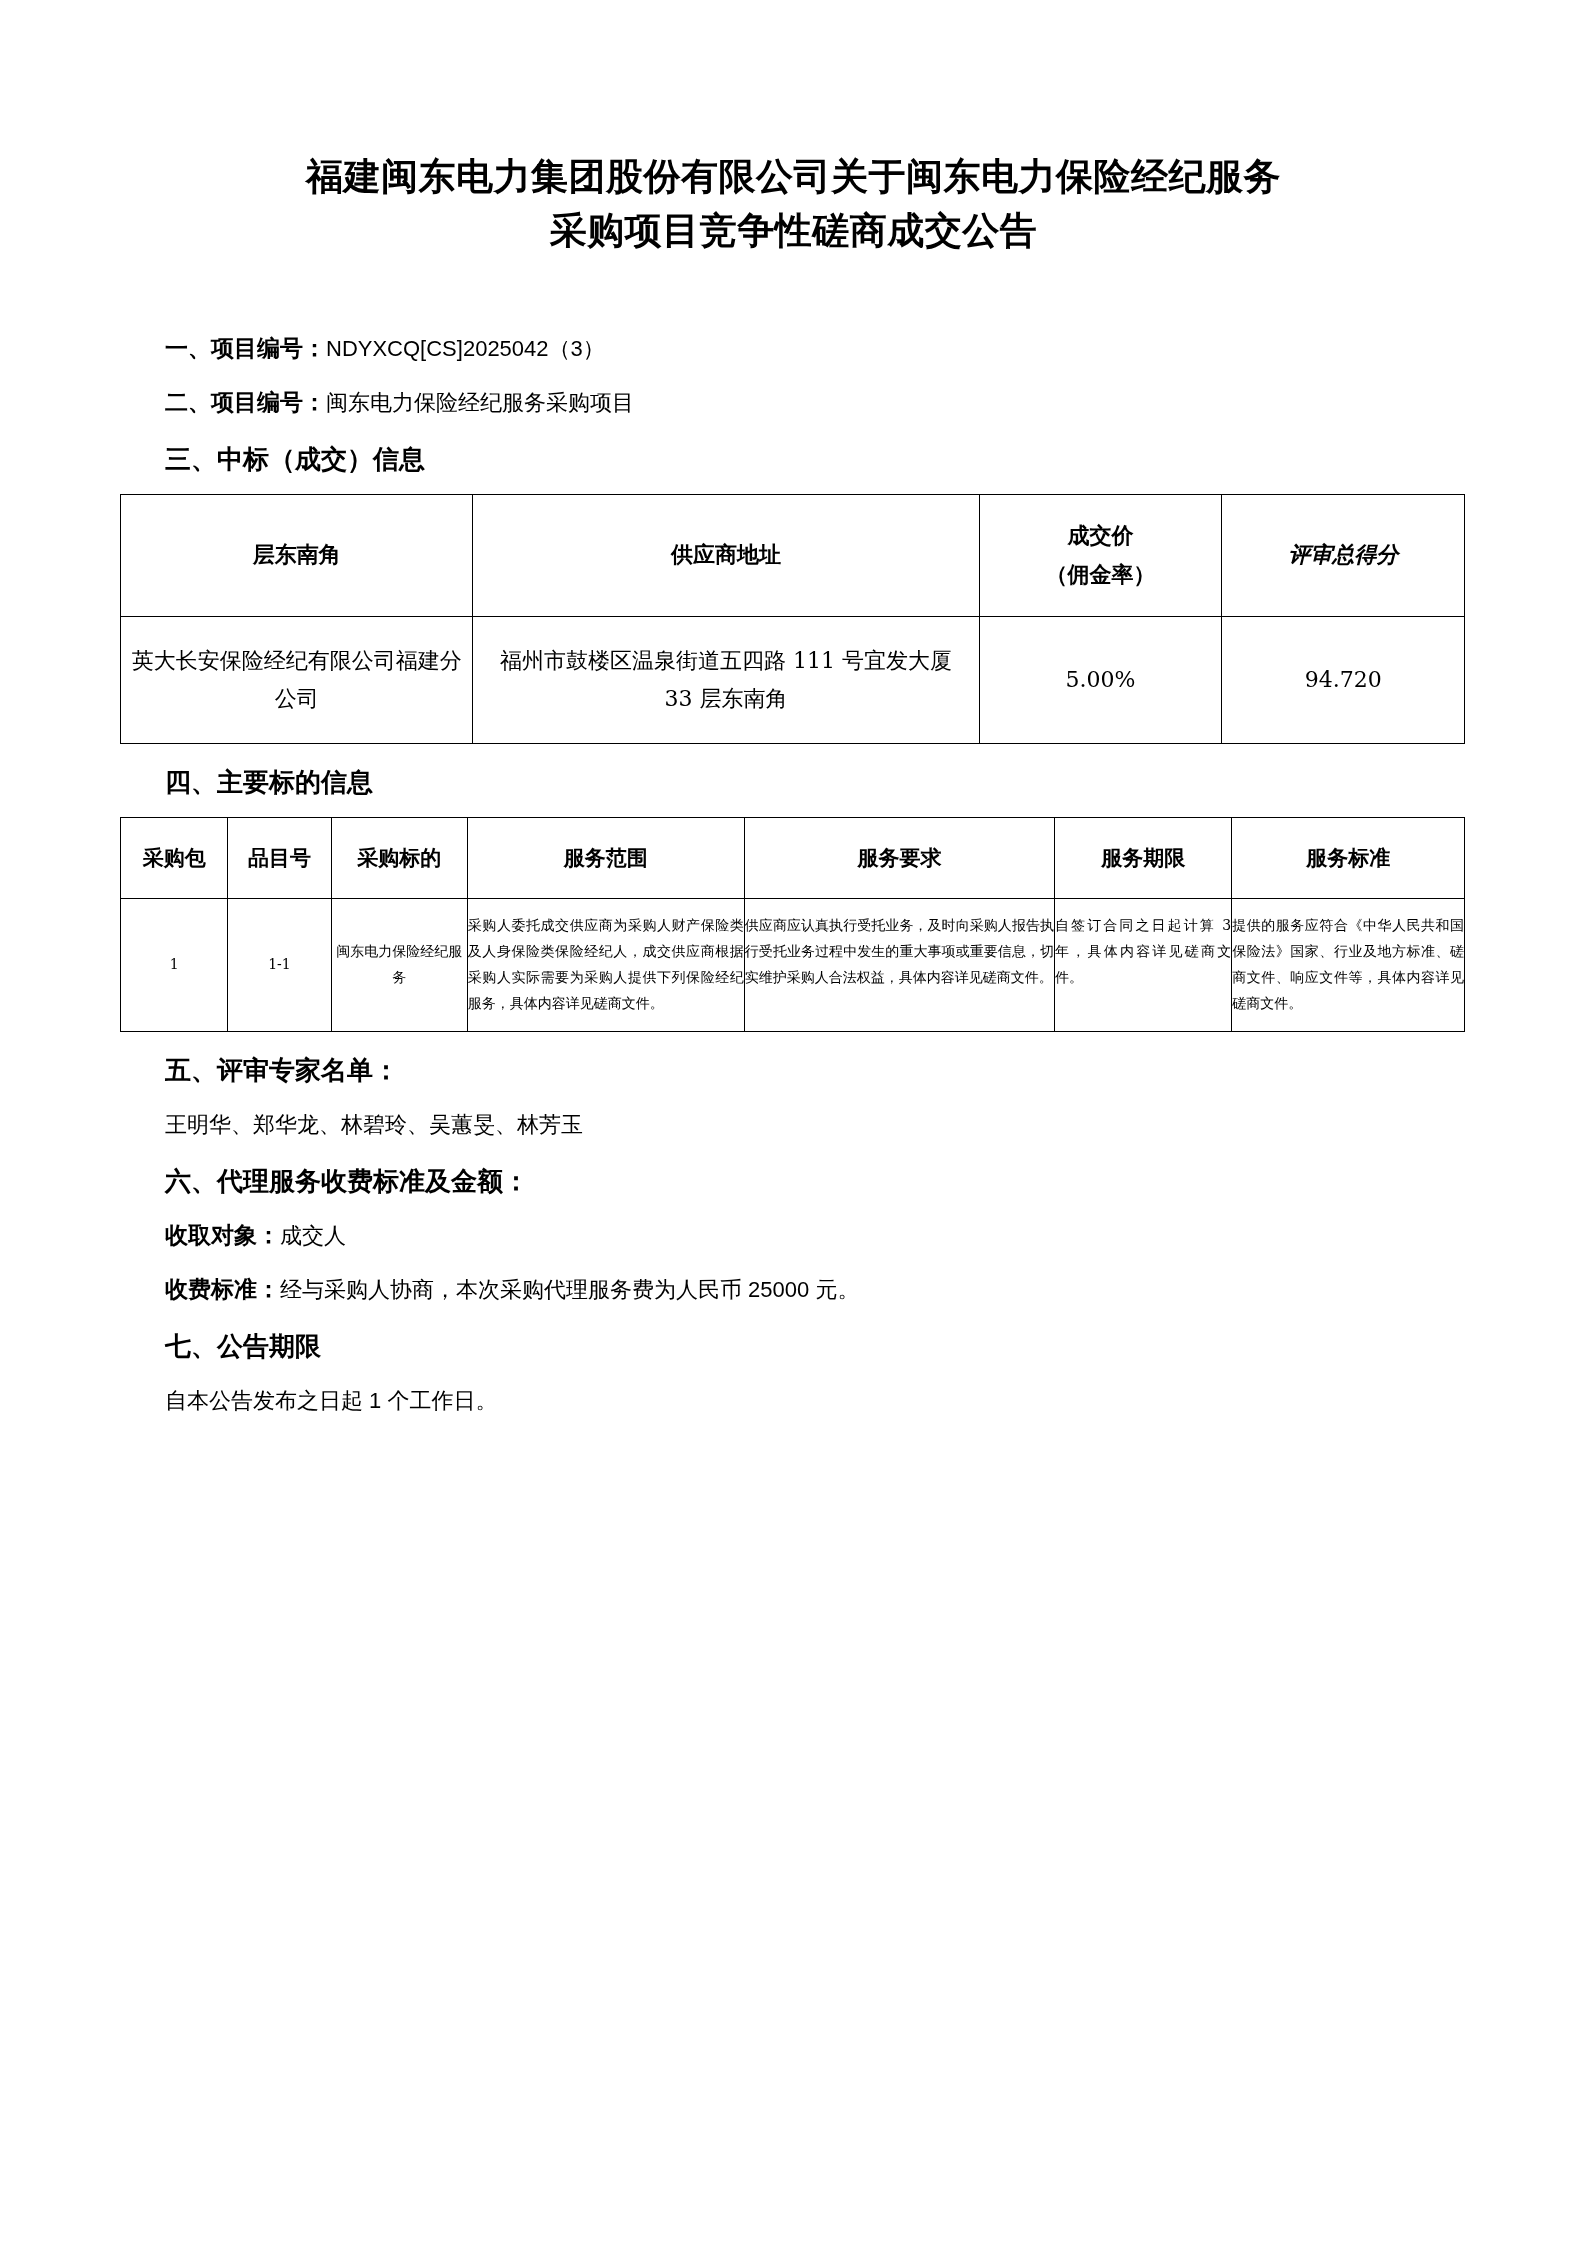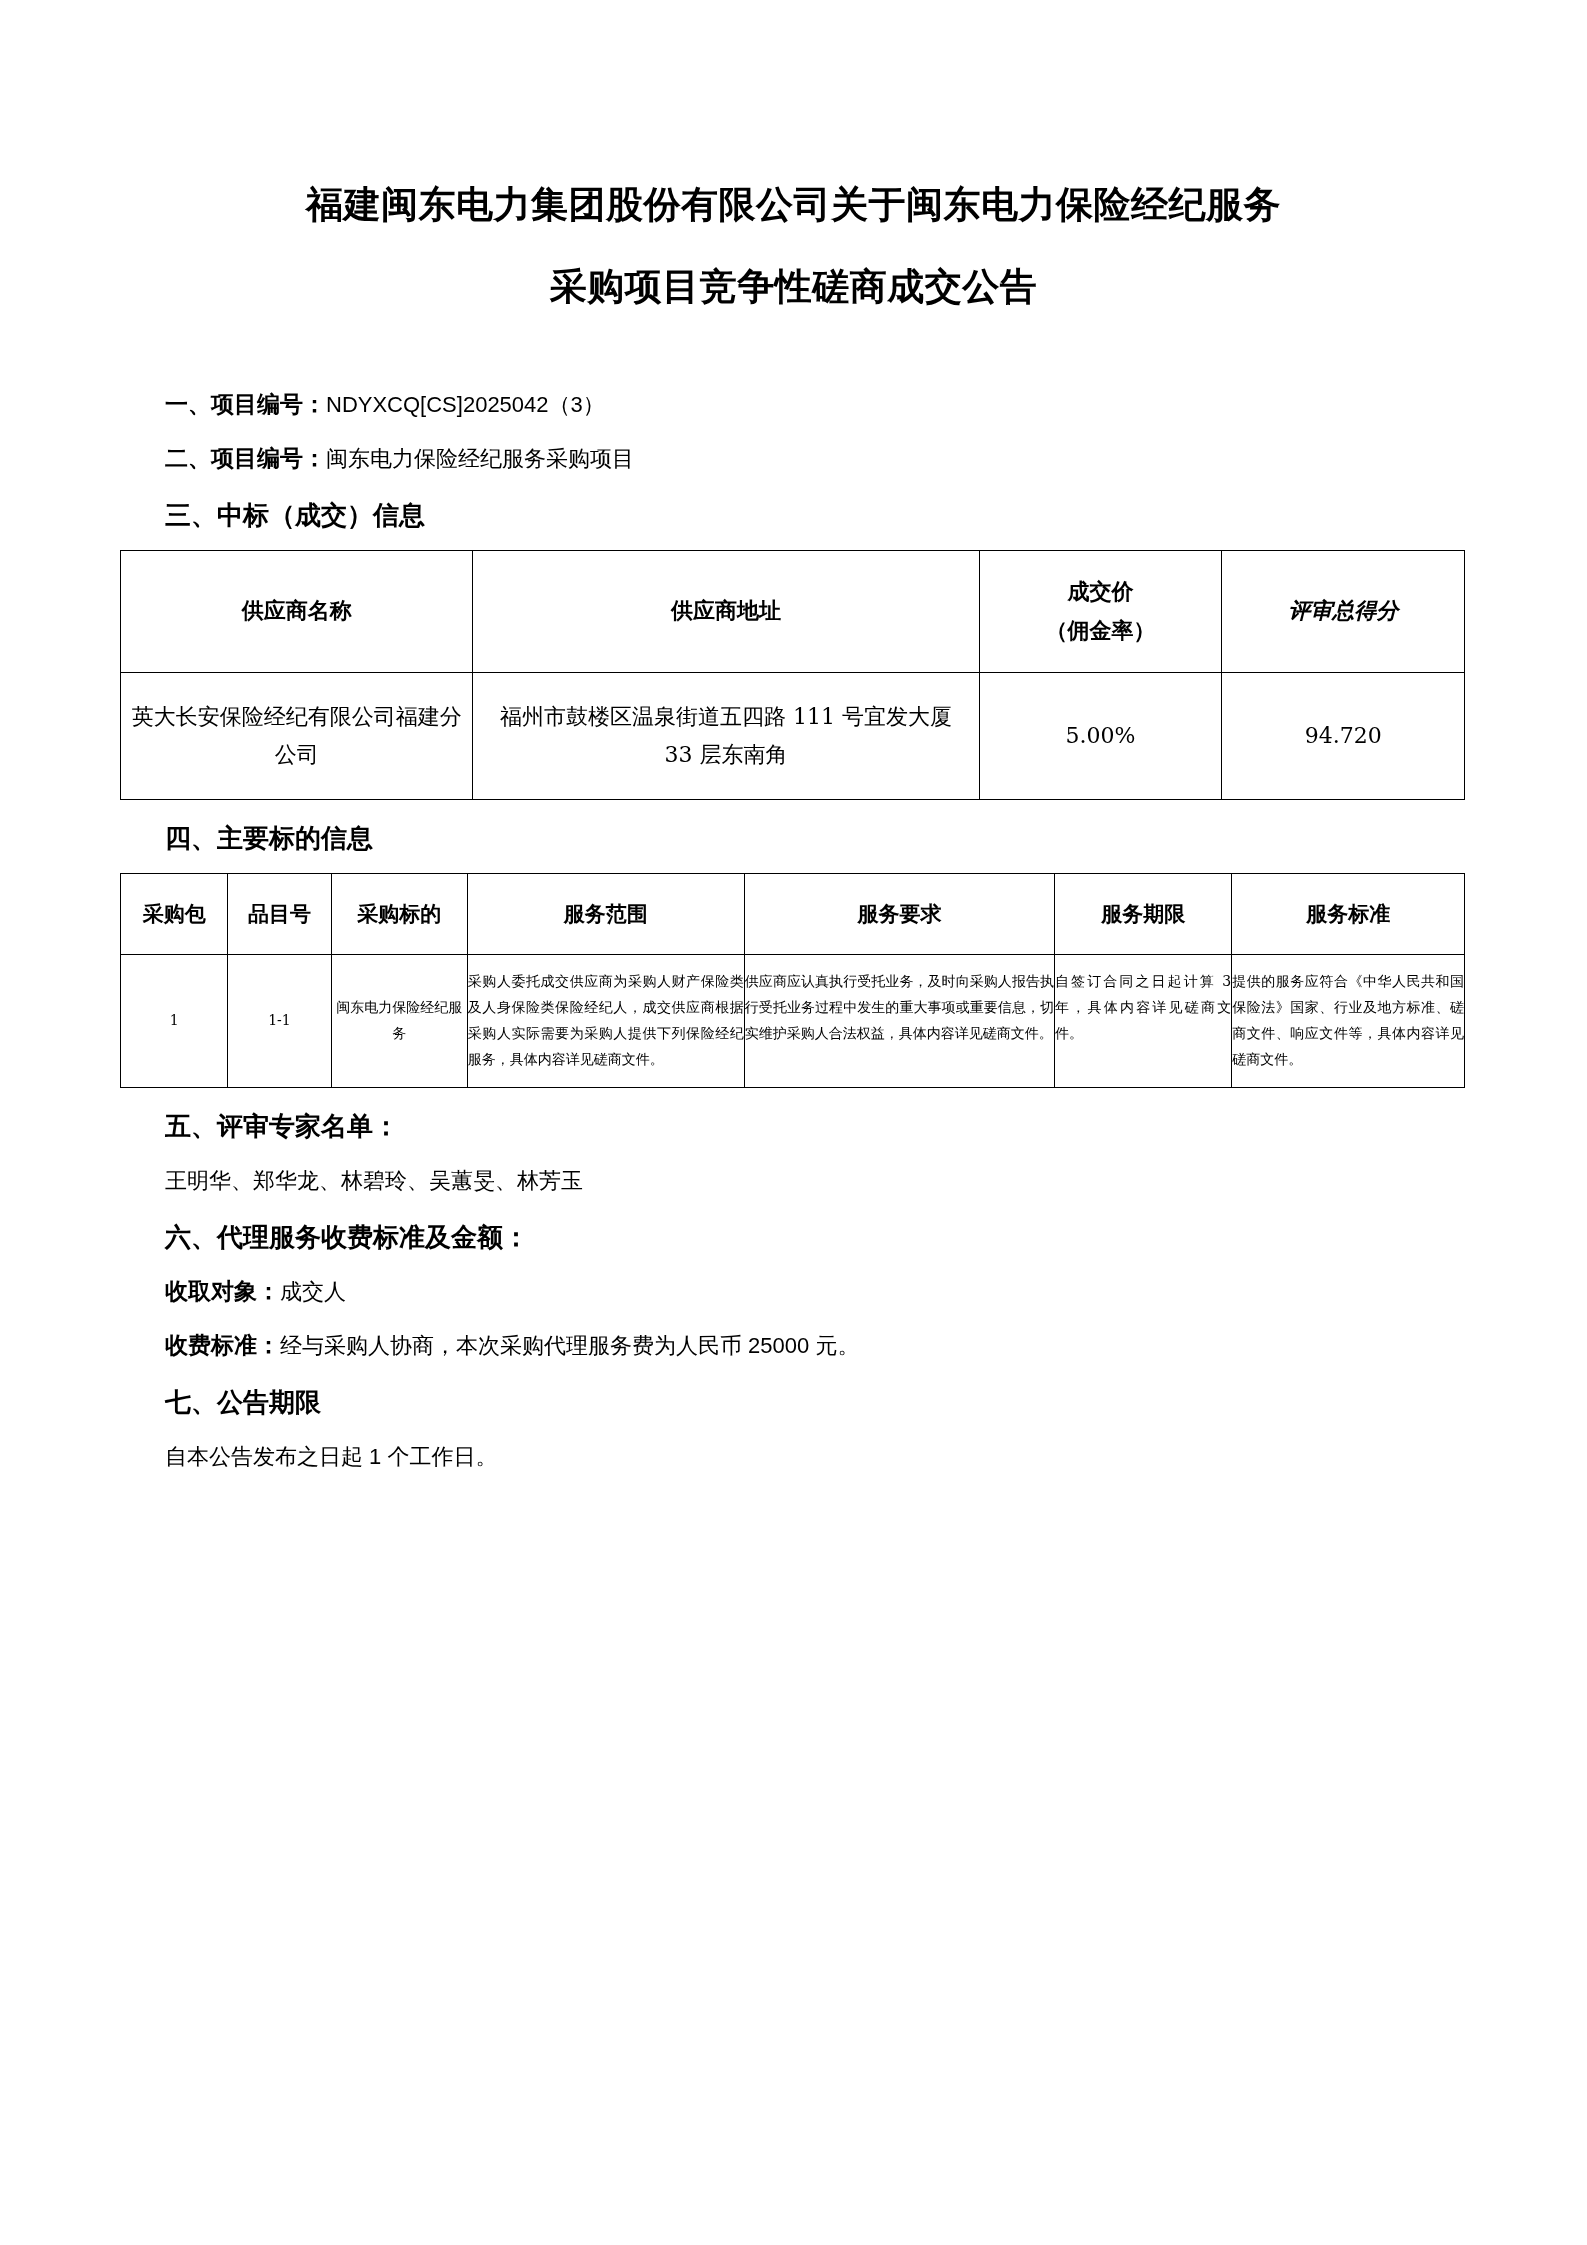--- a/index.html
+++ b/index.html
@@ -25,21 +25,20 @@
     font-family: "DejaVu Sans", "Liberation Sans", sans-serif;
     font-weight: bold;
     font-size: 37px;
     line-height: 1.45;
     text-align: center;
     letter-spacing: 0.5px;
     margin: 0 40px 0 40px;
   }
   .title-line {
     display: block;
-    margin-top: 28px;
   }
   .section-gap {
     height: 70px;
   }
   .para {
     font-size: 23px;
     line-height: 1.9;
     margin: 0 0 10px 0;
     padding-left: 45px;
   }
@@ -116,21 +115,21 @@
 
   <p class="para">
     <span class="lbl">二、项目编号：</span><span class="val">闽东电力保险经纪服务采购项目</span>
   </p>
 
   <p class="heading">三、中标（成交）信息</p>
 
   <table class="t1">
     <tbody>
         <tr>
-      <th class="col-a">供应商名称</th>
+      <th class="col-a">层东南角</th>
       <th class="col-b">供应商地址</th>
       <th class="col-c">
         <div>成交价</div>
         <div>（佣金率）</div>
       </th>
       <th class="col-d">评审总得分</th>
     </tr>
     <tr>
       <td>英大长安保险经纪有限公司福建分公司</td>
       <td>福州市鼓楼区温泉街道五四路 111 号宜发大厦 33 层东南角</td>

